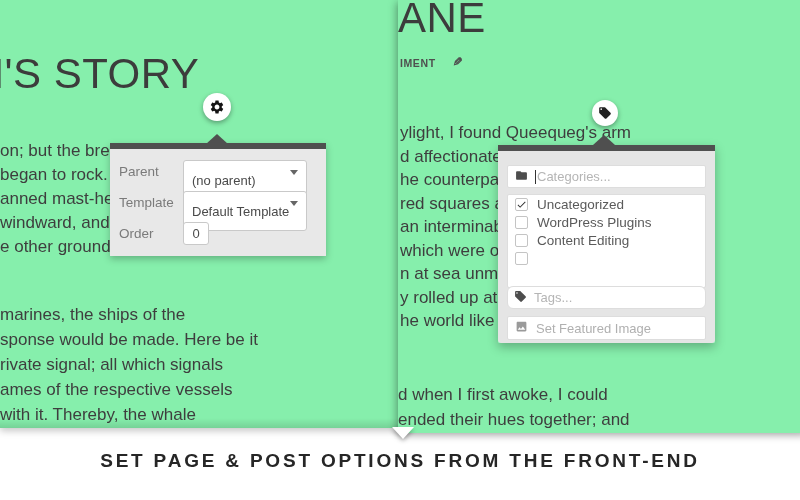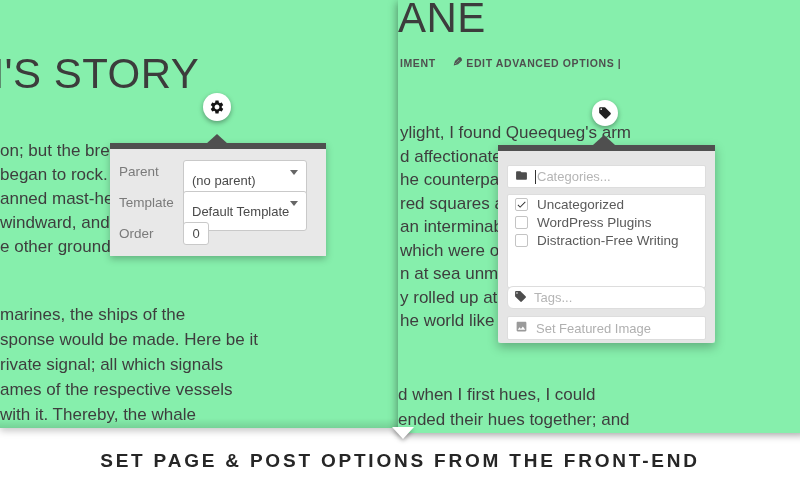--- a/index.html
+++ b/index.html
@@ -119,37 +119,36 @@
     <div class="edge-fade"></div>
   </section>
 
   <section class="card right">
     <h1 class="page-title right-title">ANE</h1>
 
     <div class="toolbar">
       <span>IMENT</span>
       <span class="sep"></span>
       <span class="pencil">✎</span>
-      <span>EDIT ADVANCED OPTIONS |</span>
     </div>
 
     <div class="para p-r1">
       <div>ylight, I found Queequeg's arm</div>
       <div>d affectionate</div>
       <div>he counterpane</div>
       <div>red squares an</div>
       <div>an interminable</div>
       <div>which were of o</div>
       <div>n at sea unmet</div>
       <div>y rolled up at va</div>
       <div>he world like a s</div>
     </div>
 
     <div class="para p-r2">
-      <div>d when I first hues, I could</div>
+      <div>d when I first awoke, I could</div>
       <div>ended their hues together; and</div>
     </div>
   </section>
 
   <div class="round-btn" id="gear-btn">
     <span>
       <svg width="16" height="16" viewBox="0 0 24 24" fill="#141414">
           <path d="M19.14 12.94c.04-.3.06-.61.06-.94 0-.32-.02-.64-.07-.94l2.03-1.58c.18-.14.23-.41.12-.61l-1.92-3.32c-.12-.22-.37-.29-.59-.22l-2.39.96c-.5-.38-1.03-.7-1.62-.94l-.36-2.54c-.04-.24-.24-.41-.48-.41h-3.84c-.24 0-.43.17-.47.41l-.36 2.54c-.59.24-1.13.57-1.62.94l-2.39-.96c-.22-.08-.47 0-.59.22L2.74 8.87c-.12.21-.08.47.12.61l2.03 1.58c-.05.3-.09.63-.09.94s.02.64.07.94l-2.03 1.58c-.18.14-.23.41-.12.61l1.92 3.32c.12.22.37.29.59.22l2.39-.96c.5.38 1.03.7 1.62.94l.36 2.54c.05.24.24.41.48.41h3.84c.24 0 .44-.17.47-.41l.36-2.54c.59-.24 1.13-.56 1.62-.94l2.39.96c.22.08.47 0 .59-.22l1.92-3.32c.12-.22.07-.47-.12-.61l-2.01-1.58zM12 15.6c-1.98 0-3.6-1.62-3.6-3.6s1.62-3.6 3.6-3.6 3.6 1.62 3.6 3.6-1.62 3.6-3.6 3.6z"></path>
         </svg>
     </span>
@@ -213,21 +212,26 @@
         <div class="check-row">
           <span class="checkbox">
             
           </span>
           <span class="check-label">WordPress Plugins</span>
         </div>
         <div class="check-row">
           <span class="checkbox">
             
           </span>
-          <span class="check-label">Distraction-Free Writing</span>
+          <span class="check-label">Content Editing</span>
+        </div>
+        <div class="check-row">
+          <span class="checkbox">
+            
+          </span>
         </div>
       </div>
 
       <div class="tax-input" id="tags-input">
         <span>
           <svg width="13" height="13" viewBox="0 0 24 24" fill="#4d4d4d">
               <path d="M21.41 11.58l-9-9C12.05 2.22 11.55 2 11 2H4c-1.1 0-2 .9-2 2v7c0 .55.22 1.05.59 1.42l9 9c.36.36.86.58 1.41.58.55 0 1.05-.22 1.41-.59l7-7c.37-.36.59-.86.59-1.41 0-.55-.23-1.06-.59-1.42zM5.5 7C4.67 7 4 6.33 4 5.5S4.67 4 5.5 4 7 4.67 7 5.5 6.33 7 5.5 7z"></path>
             </svg>
         </span>
         <span class="ph">Tags...</span>

